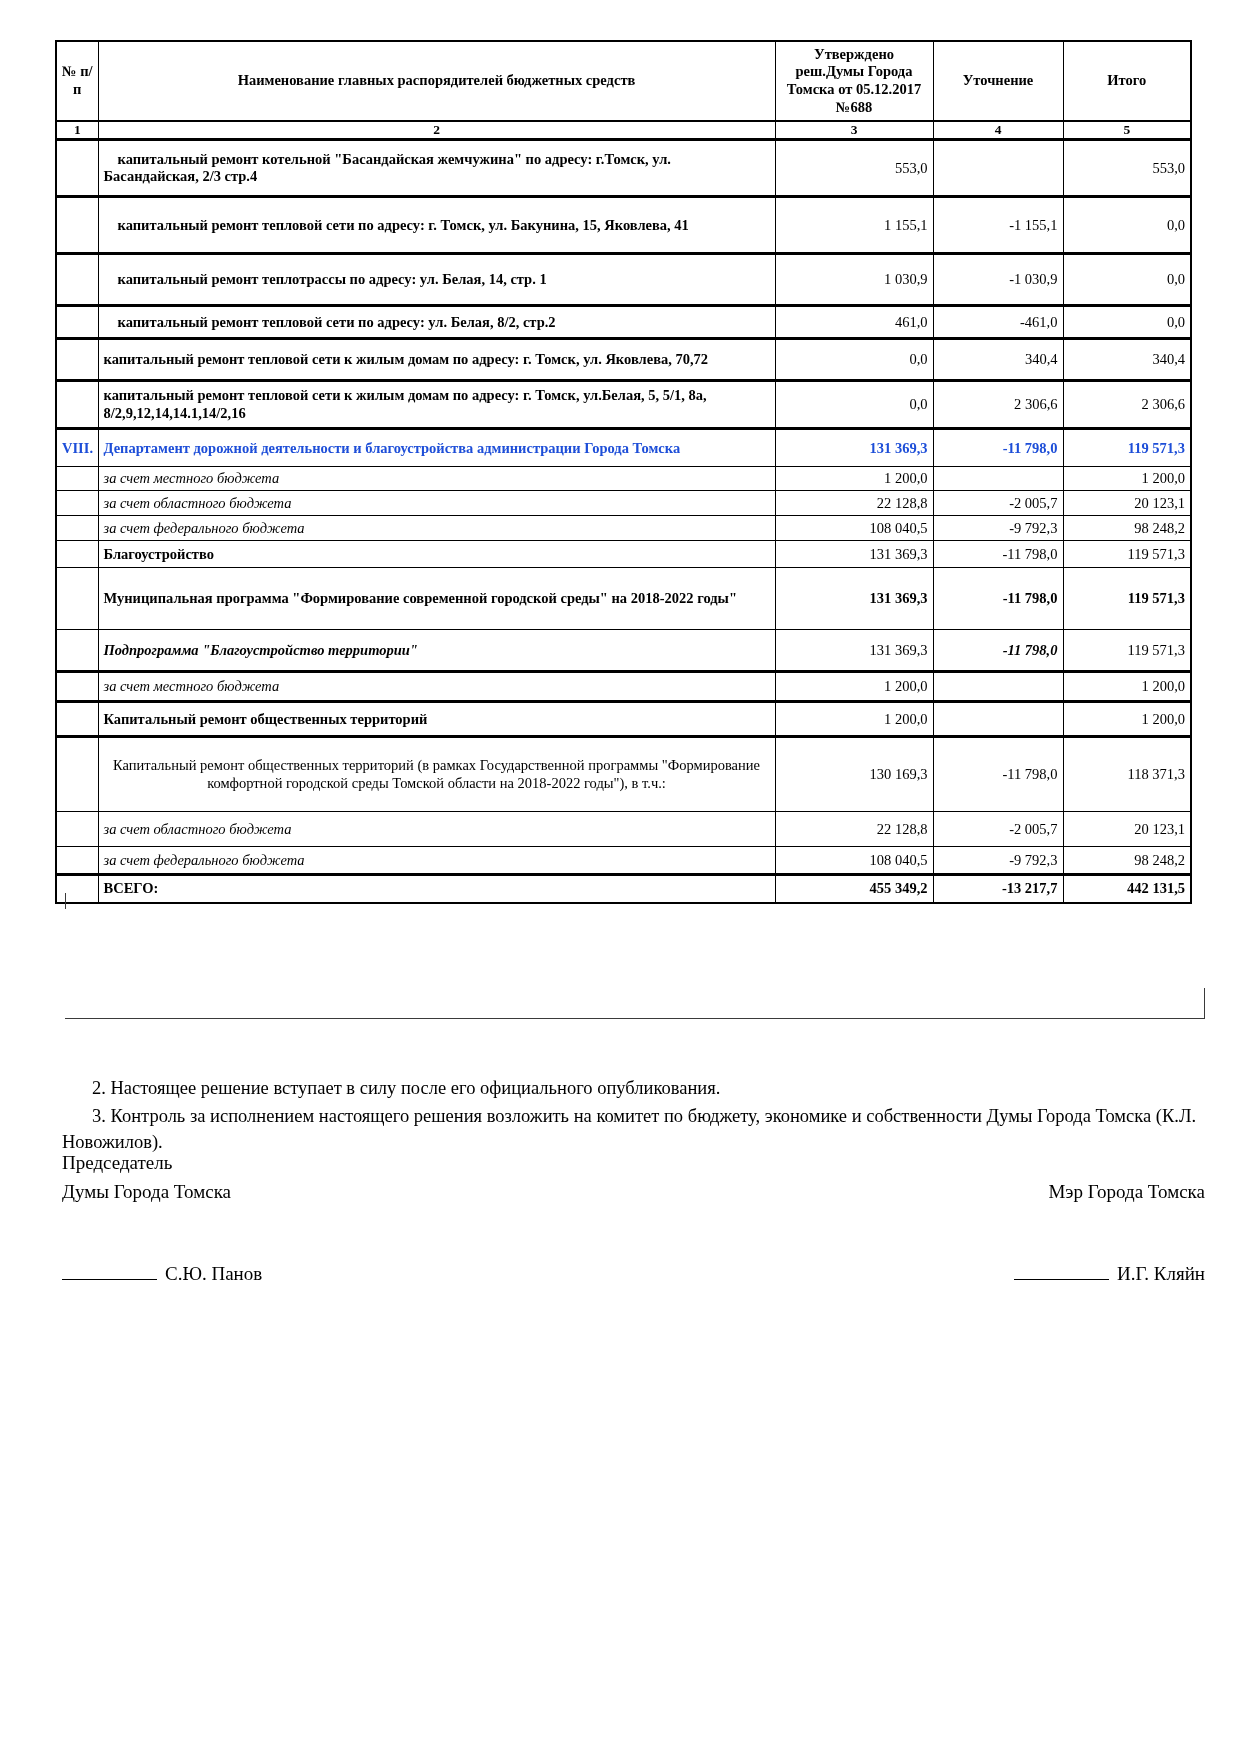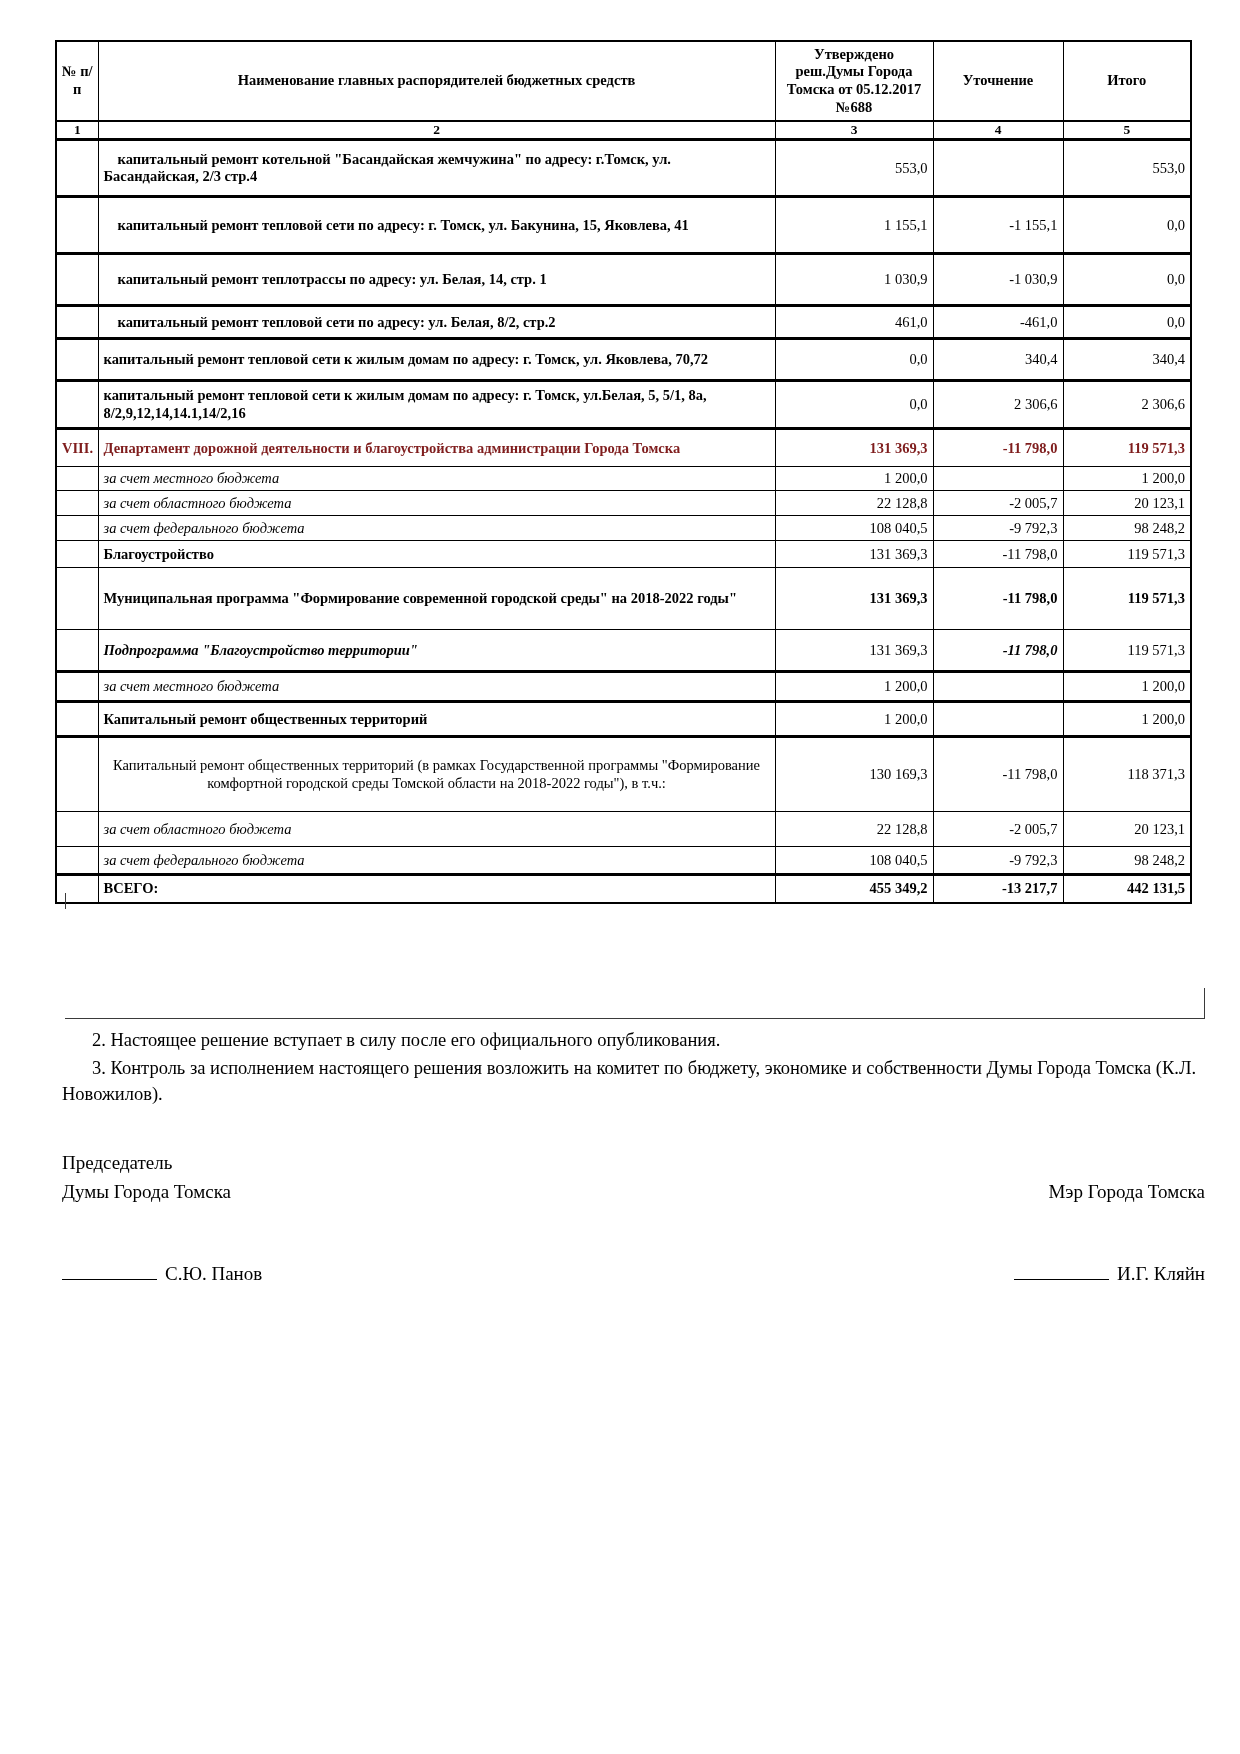--- a/index.html
+++ b/index.html
@@ -39,35 +39,35 @@
     padding:0 2px;
   }
   td.num{text-align:center;font-weight:bold;}
   td.val{text-align:right;white-space:nowrap;font-size:15px;padding-right:5px;}
   tr.lbl-bold td.lbl{font-weight:bold;}
   tr.lbl-italic td.lbl{font-style:italic;}
   tr.lbl-bi td.lbl{font-weight:bold;font-style:italic;}
   tr.vals-bold td.val{font-weight:bold;}
   tr.adj-bi td.adj{font-weight:bold;font-style:italic;}
   tr.indent td.lbl{text-indent:14px;}
-  tr.red td{color:#7f1d1d;font-weight:bold;}
+  tr.red td{color:#1d4ed8;font-weight:bold;}
   .frame-bottom{
     position:absolute;left:65px;top:1018px;width:1140px;height:0;
     border-top:1.5px solid #3a3a3a;
   }
   .frame-tick-right{
     position:absolute;left:1204px;top:988px;width:0;height:30px;
     border-left:1.5px solid #3a3a3a;
   }
   .frame-tick-left{
     position:absolute;left:65px;top:893px;width:0;height:16px;
     border-left:1.5px solid #3a3a3a;
   }
   .paragraphs{
-    position:absolute;left:62px;top:1028px;width:1145px;
+    position:absolute;left:62px;top:1076px;width:1145px;
     font-size:18.5px;line-height:1.4;
   }
   .paragraphs p{margin:0 0 2px 0;text-indent:30px;}
   .signatures{
     position:absolute;left:62px;top:1148px;width:1143px;
     font-size:19px;line-height:1.55;
   }
   .sig-row{display:flex;justify-content:space-between;align-items:flex-start;}
   .sig-names{margin-top:52px;}
   .sig-line{

